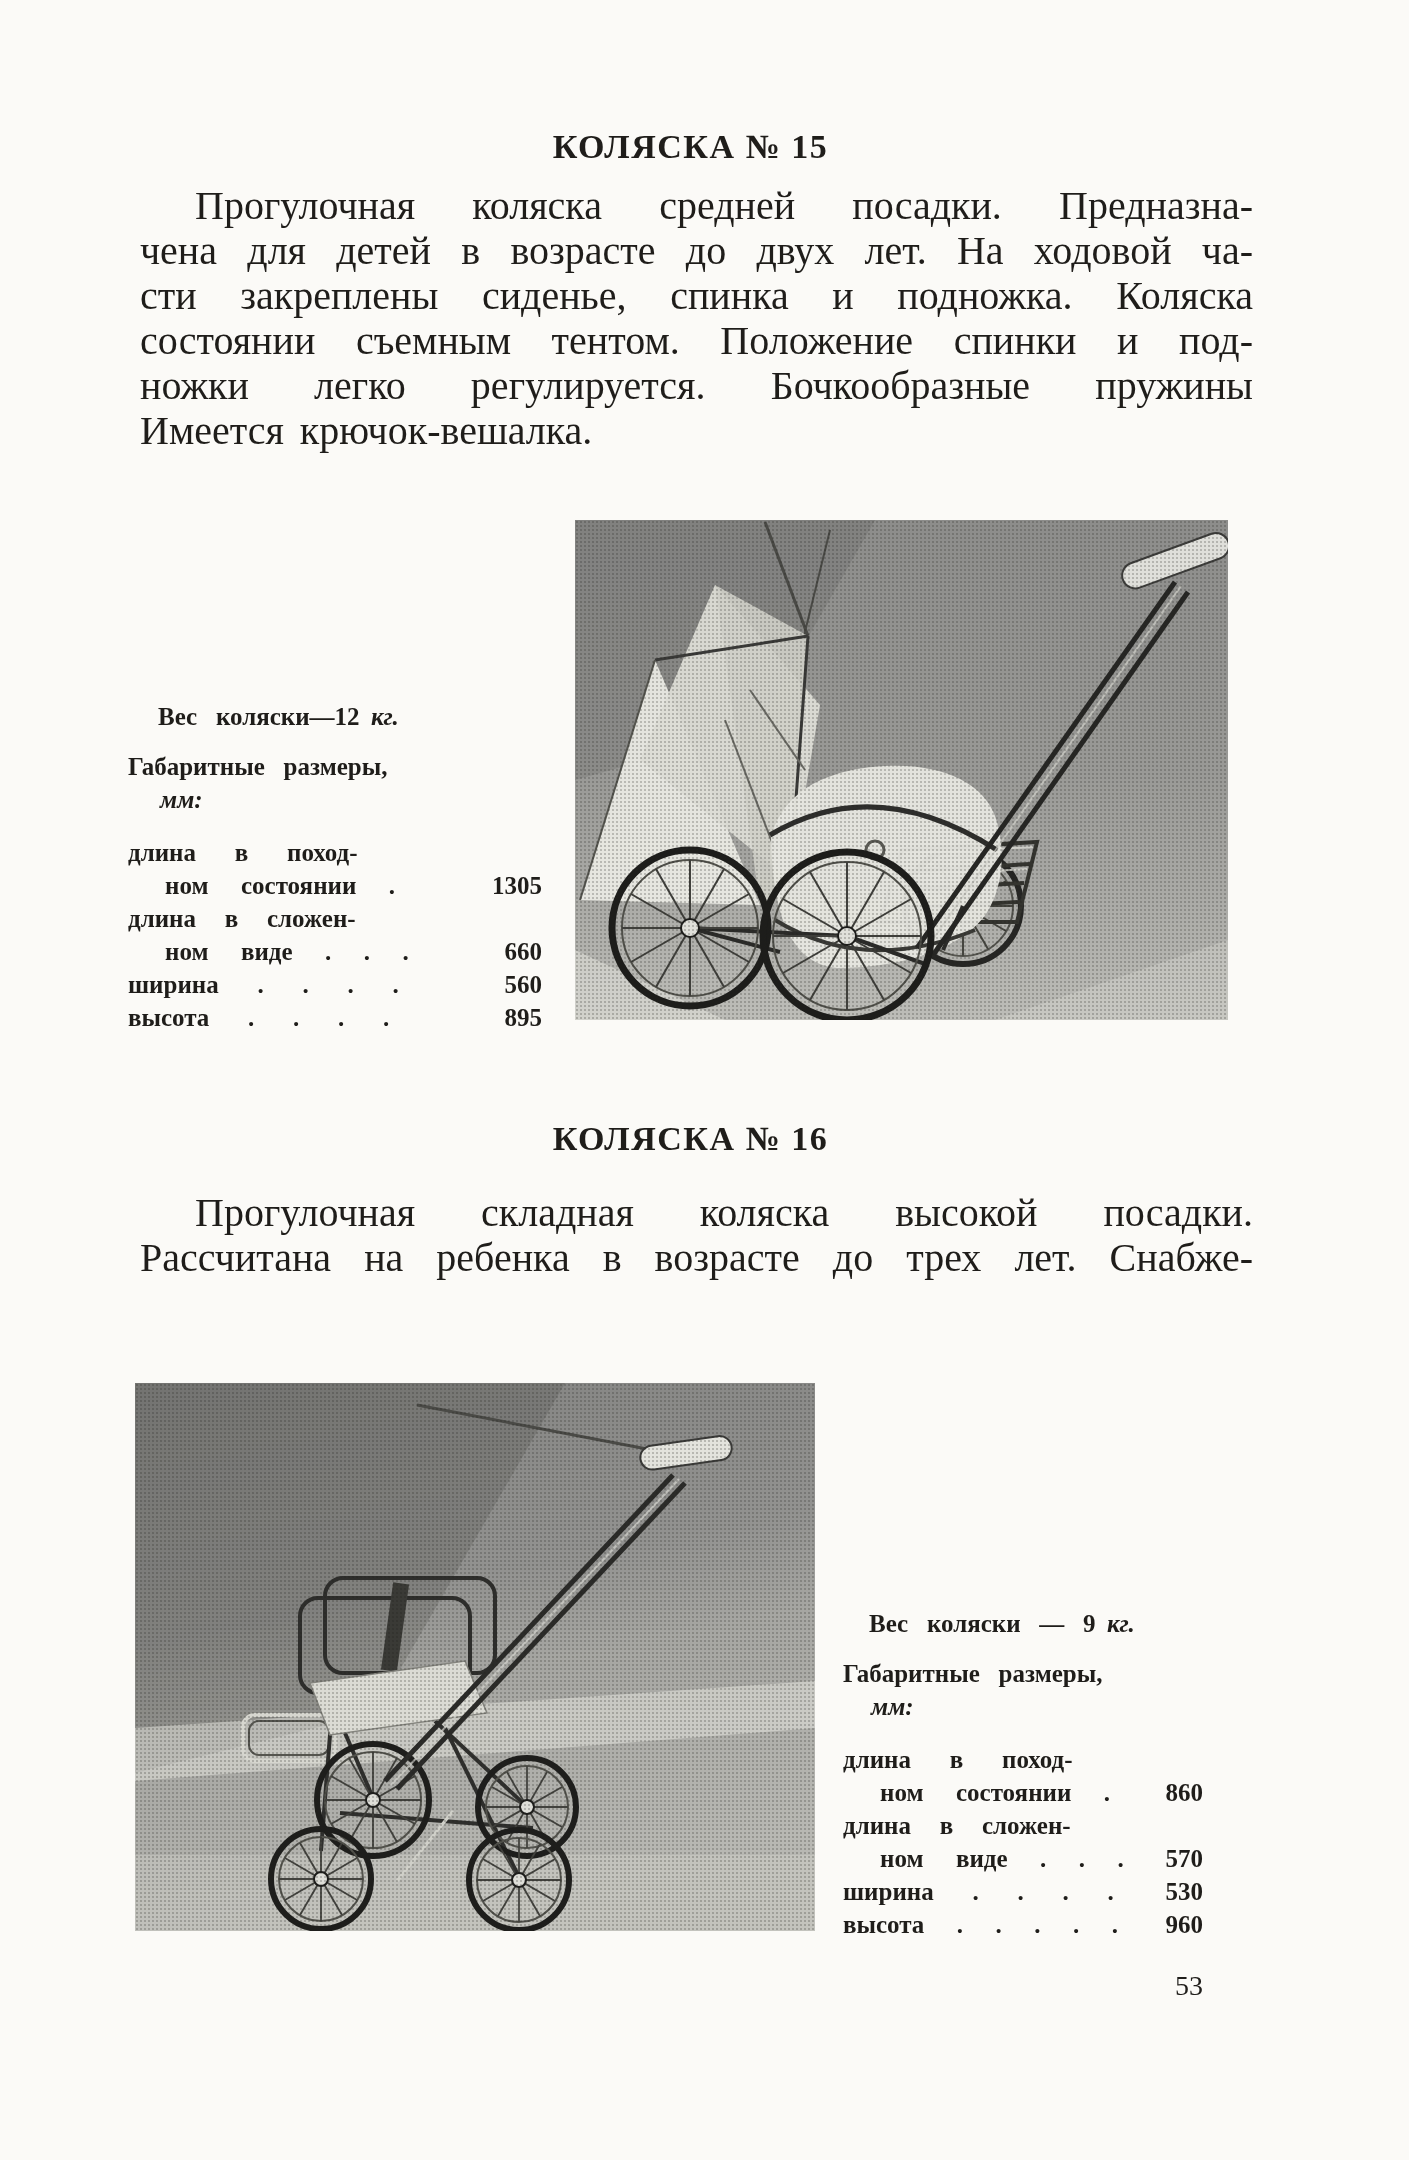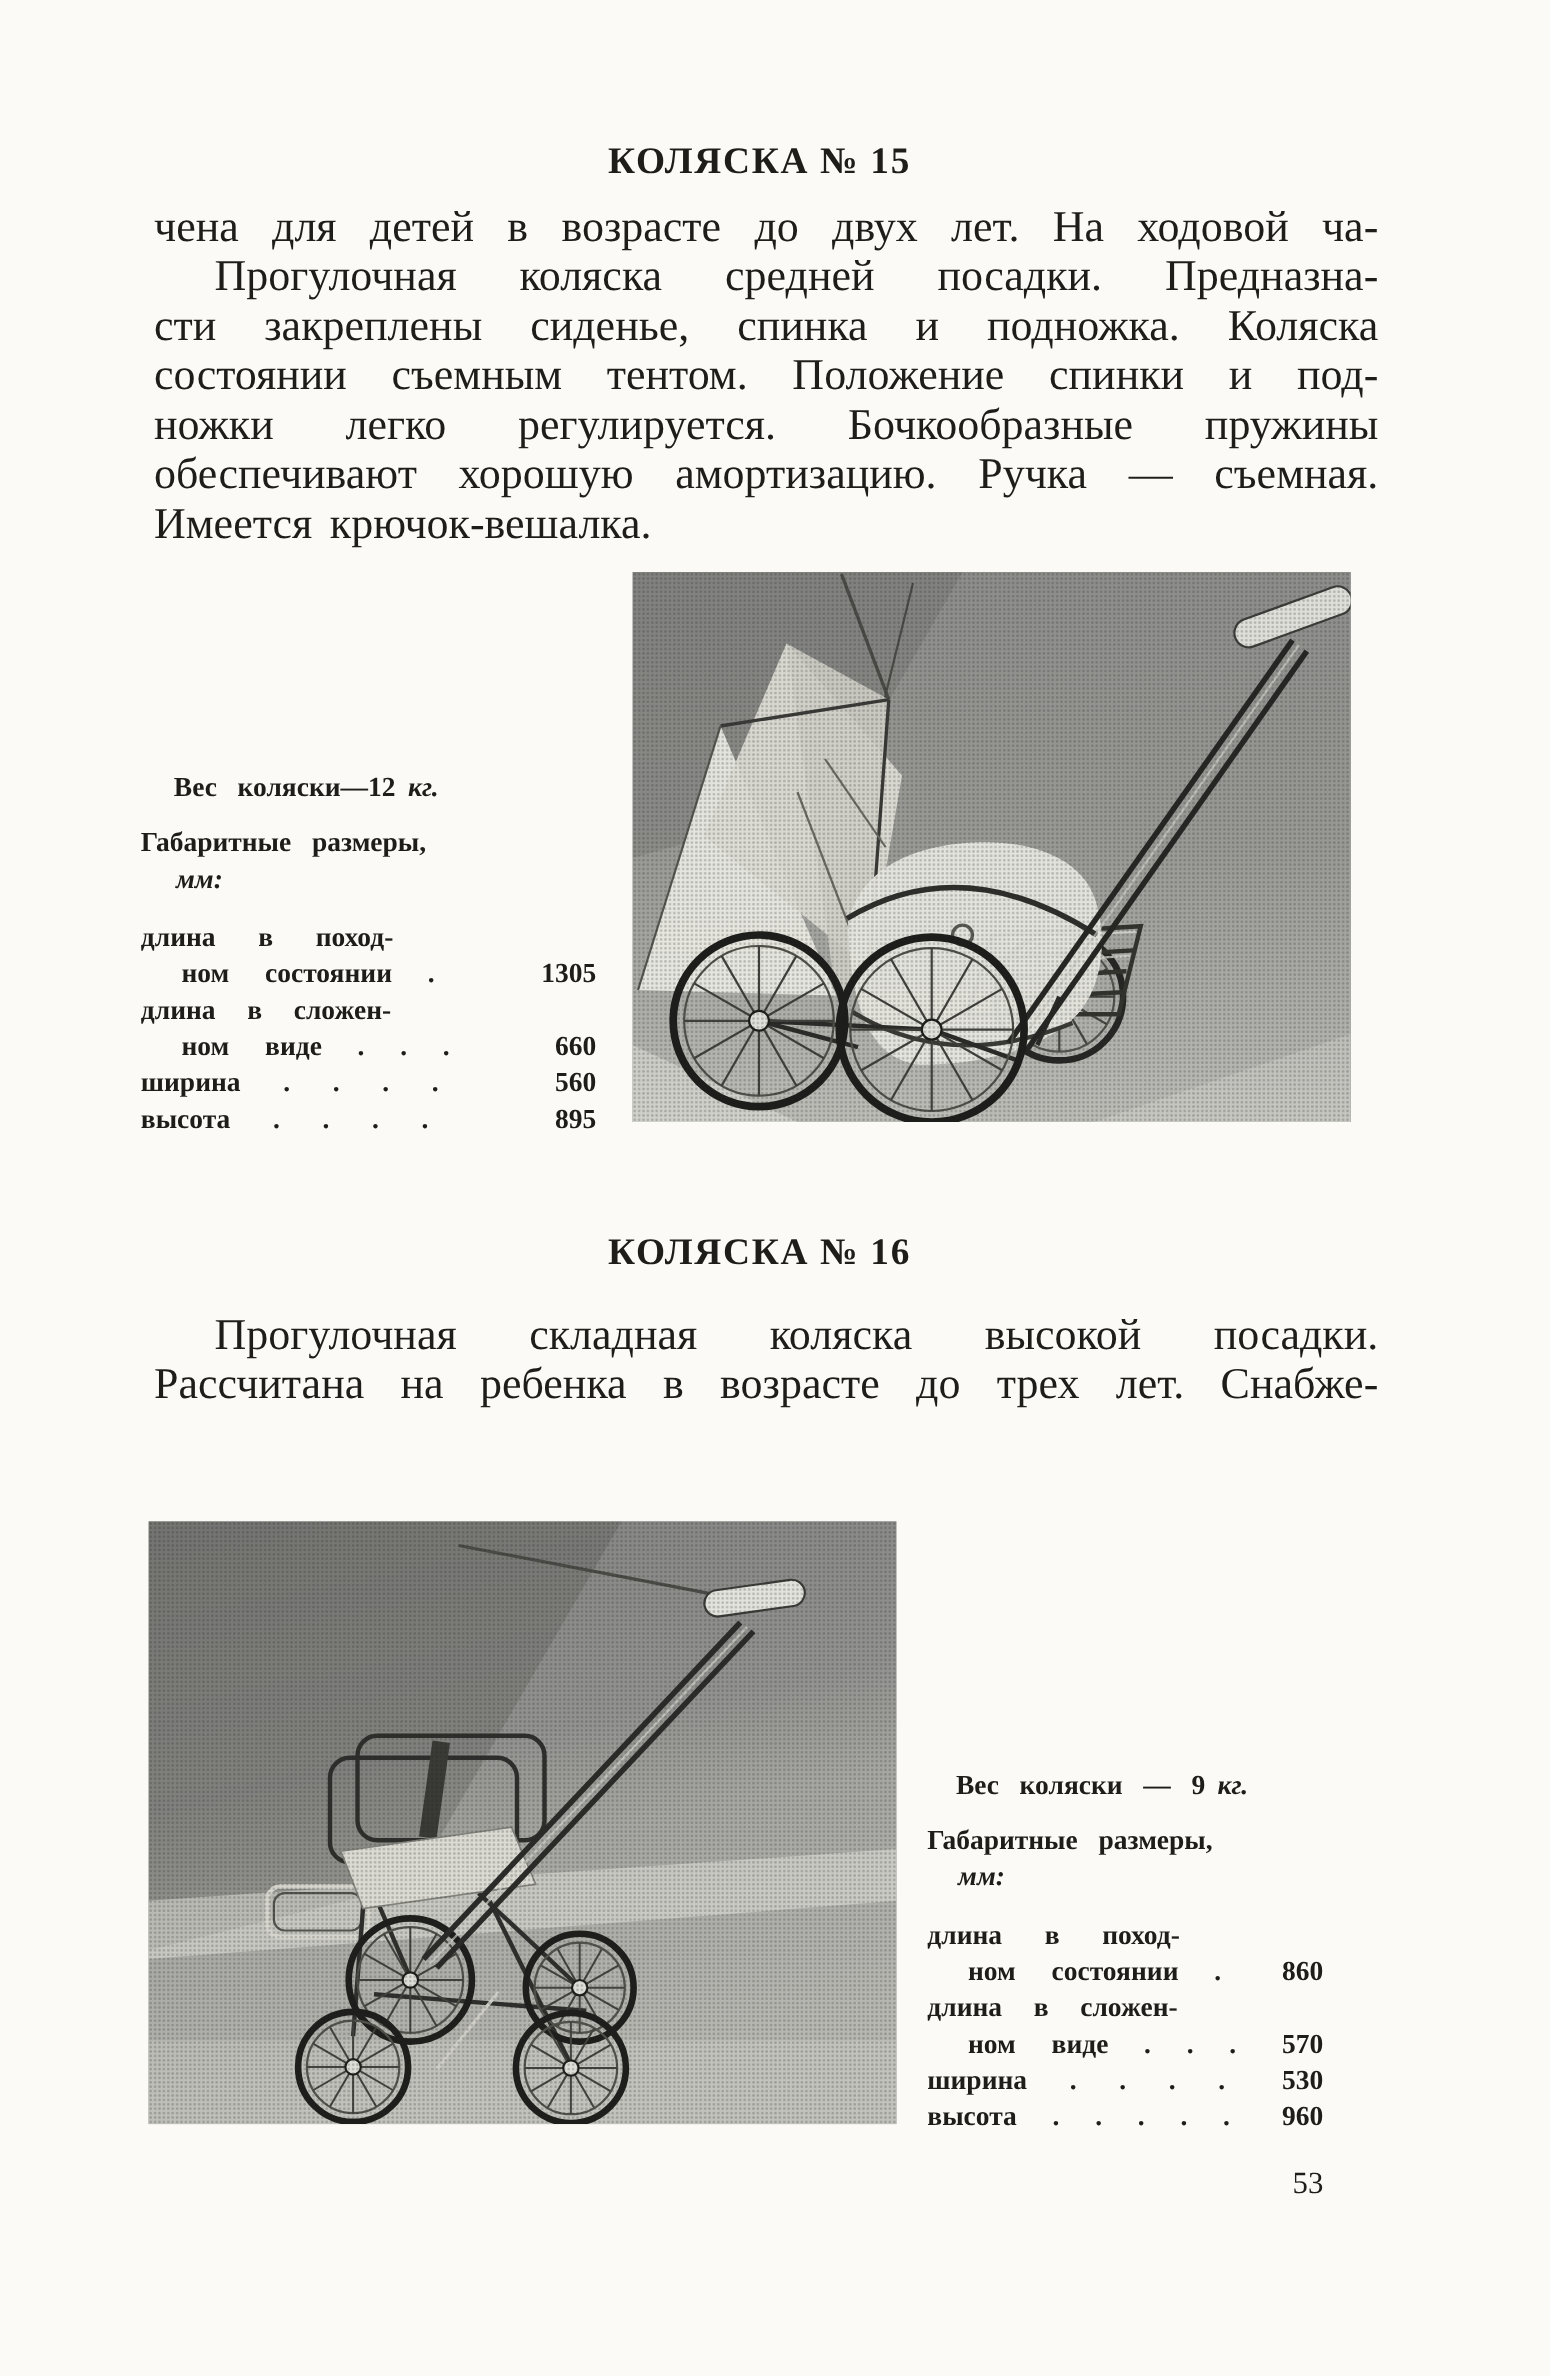--- a/index.html
+++ b/index.html
@@ -52,26 +52,25 @@
     pointer-events:none;
   }
   .pagenum{font-size:28px;text-align:right;}
 </style>
 </head>
 <body>
 
 <div class="abs sec-title" style="top:128px;">КОЛЯСКА № 15</div>
 
 <div class="abs para" style="top:183px;">
+  <div class="pline first">Прогулочная коляска средней посадки. Предназна-</div>
   <div class="pline">чена для детей в возрасте до двух лет. На ходовой ча-</div>
-  <div class="pline first">Прогулочная коляска средней посадки. Предназна-</div>
   <div class="pline">сти закреплены сиденье, спинка и подножка. Коляска</div>
   <div class="pline">состоянии съемным тентом. Положение спинки и под-</div>
   <div class="pline">ножки легко регулируется. Бочкообразные пружины</div>
-  <div class="pline">обеспечивают хорошую амортизацию. Ручка — съемная.</div>
   <div class="pline last">Имеется крючок-вешалка.</div>
 </div>
 
 <div class="abs photo" style="left:575px;top:520px;width:653px;height:500px;">
   <svg width="653" height="500" viewBox="0 0 653 500" xmlns="http://www.w3.org/2000/svg">
     <defs>
       <linearGradient id="bg1" x1="0" y1="0" x2="0" y2="1">
         <stop offset="0" stop-color="#8d8d8b"></stop>
         <stop offset="0.5" stop-color="#999996"></stop>
         <stop offset="0.78" stop-color="#acaca8"></stop>

